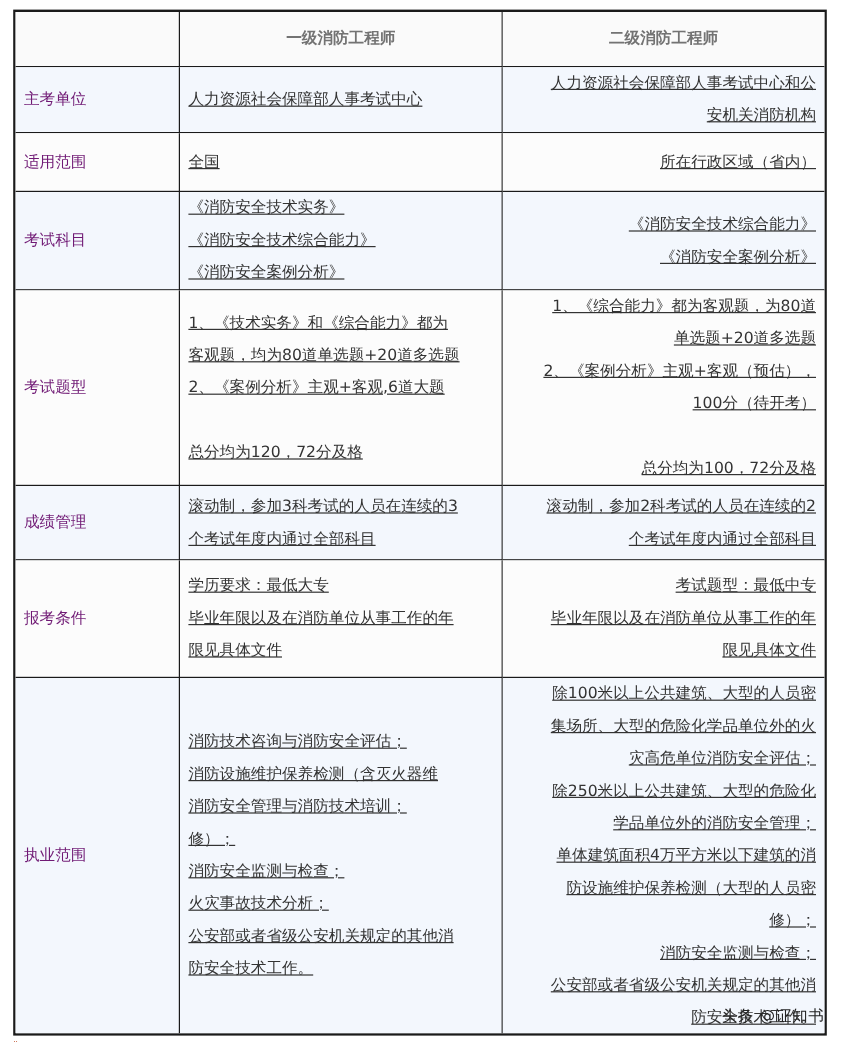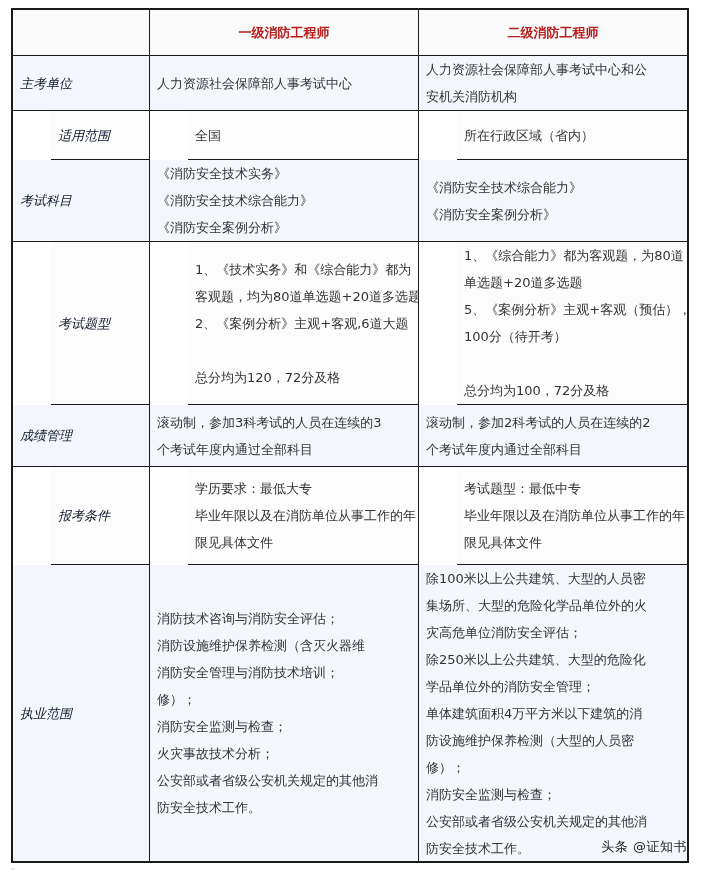--- a/index.html
+++ b/index.html
@@ -30,28 +30,28 @@
       border-right: 1.5px solid #1a1a1a;
       border-bottom: 1.5px solid #1a1a1a;
       padding: 0 7px;
       font-size: 13px;
       line-height: 27px;
       display: flex;
       flex-direction: column;
       justify-content: center;
       overflow: hidden;
     }
-    .cell.last-col { border-right: none; }
+    .cell.last-col { border-right: none; text-align: right; }
     .row-last .cell { border-bottom: none; }
-    .hdr { background: #fafafa; justify-content: center; align-items: center; font-weight: bold; color: #b91c1c; }
+    .hdr { background: #fafafa; justify-content: center; align-items: center; font-weight: bold; color: #737373; }
     .alt { background: #f3f7fd; }
-    .plain { background: #fcfcfc; margin-left: 38px; }
-    .line { display: block; white-space: nowrap; }
+    .plain { background: #fcfcfc; }
+    .line { display: block; white-space: nowrap; text-decoration: underline; }
     .gap { display: block; height: 27px; }
-    .label { color: #0f172a; font-style: italic; }
+    .label { color: #701a75; }
     .watermark {
       position: absolute;
       right: 14px;
       bottom: 14px;
       font-size: 13px;
       color: #222222;
       letter-spacing: 0.5px;
       white-space: nowrap;
     }
     .dots {
@@ -118,21 +118,21 @@
   <div class="cell plain" style="height:163px">
     <span class="line">1、《技术实务》和《综合能力》都为</span>
     <span class="line">客观题，均为80道单选题+20道多选题</span>
     <span class="line">2、《案例分析》主观+客观,6道大题</span>
     <span class="gap"></span>
     <span class="line">总分均为120，72分及格</span>
   </div>
   <div class="cell plain last-col" style="height:163px">
     <span class="line">1、《综合能力》都为客观题，为80道</span>
     <span class="line">单选题+20道多选题</span>
-    <span class="line">5、《案例分析》主观+客观（预估），</span>
+    <span class="line">2、《案例分析》主观+客观（预估），</span>
     <span class="line">100分（待开考）</span>
     <span class="gap"></span>
     <span class="line">总分均为100，72分及格</span>
   </div>
 
   <div class="cell alt" style="height:62px">
       <span class="label">成绩管理</span>
     </div>
   <div class="cell alt" style="height:62px">
     <span class="line">滚动制，参加3科考试的人员在连续的3</span>

